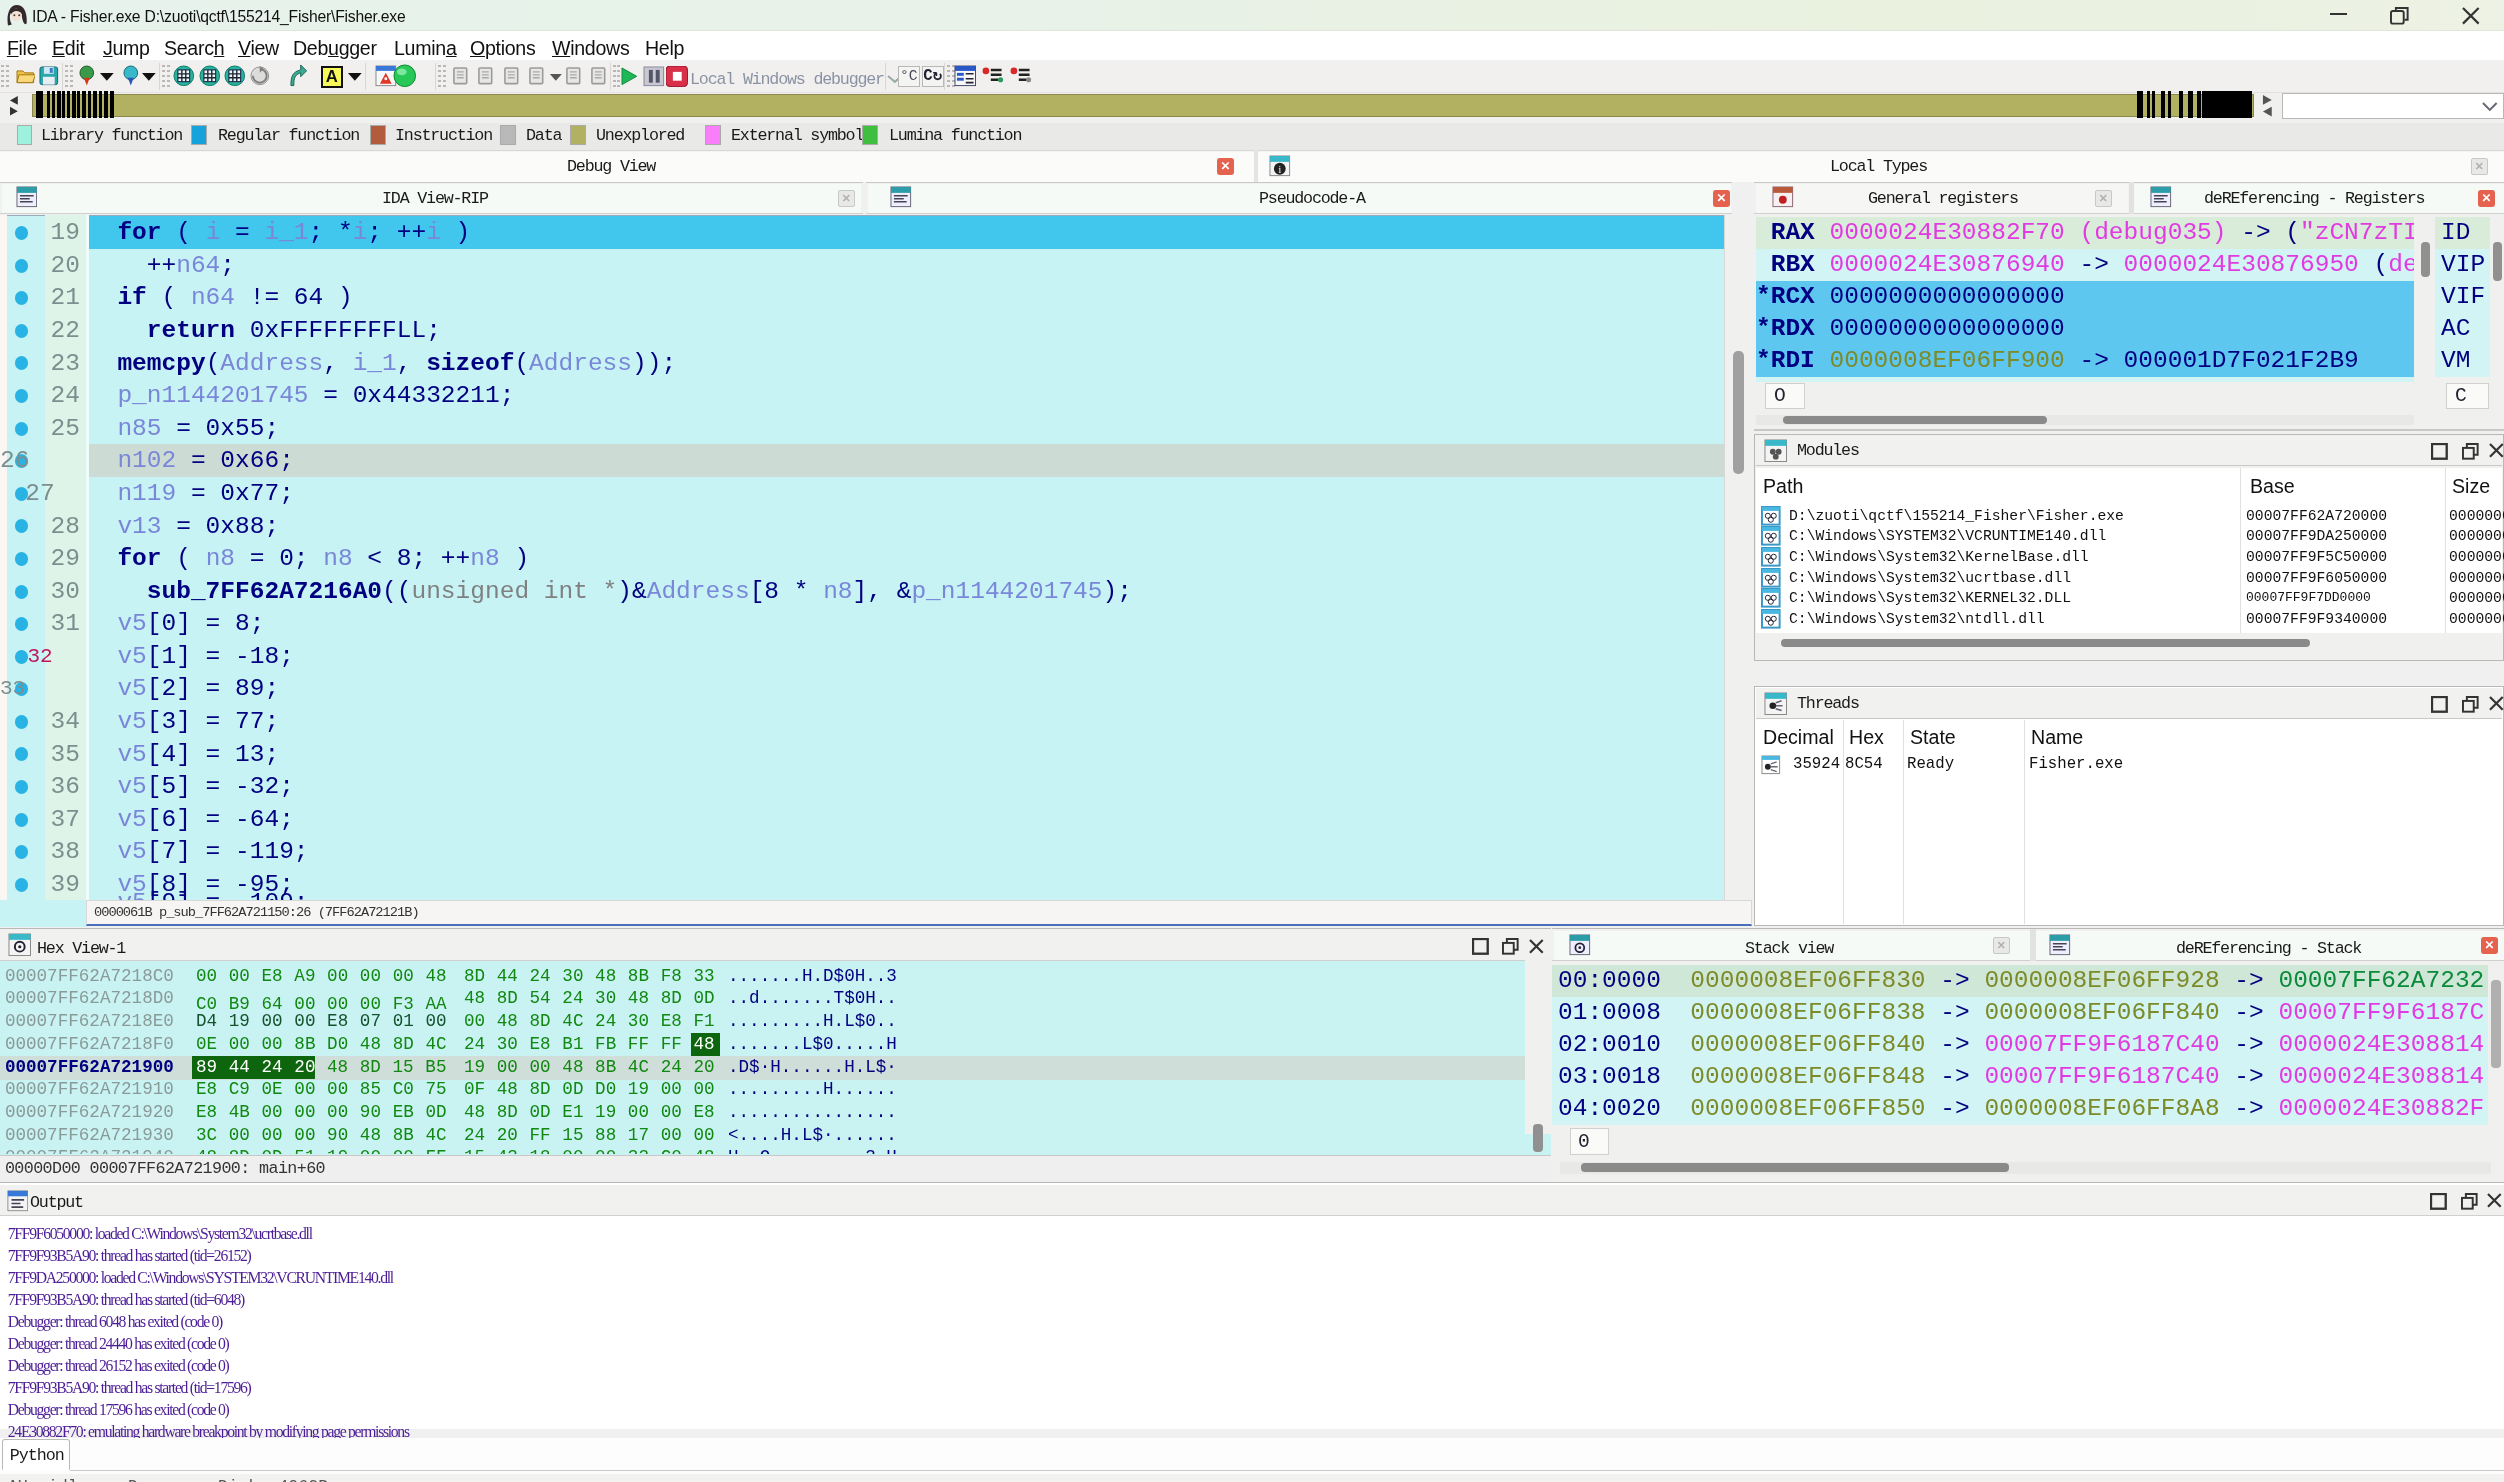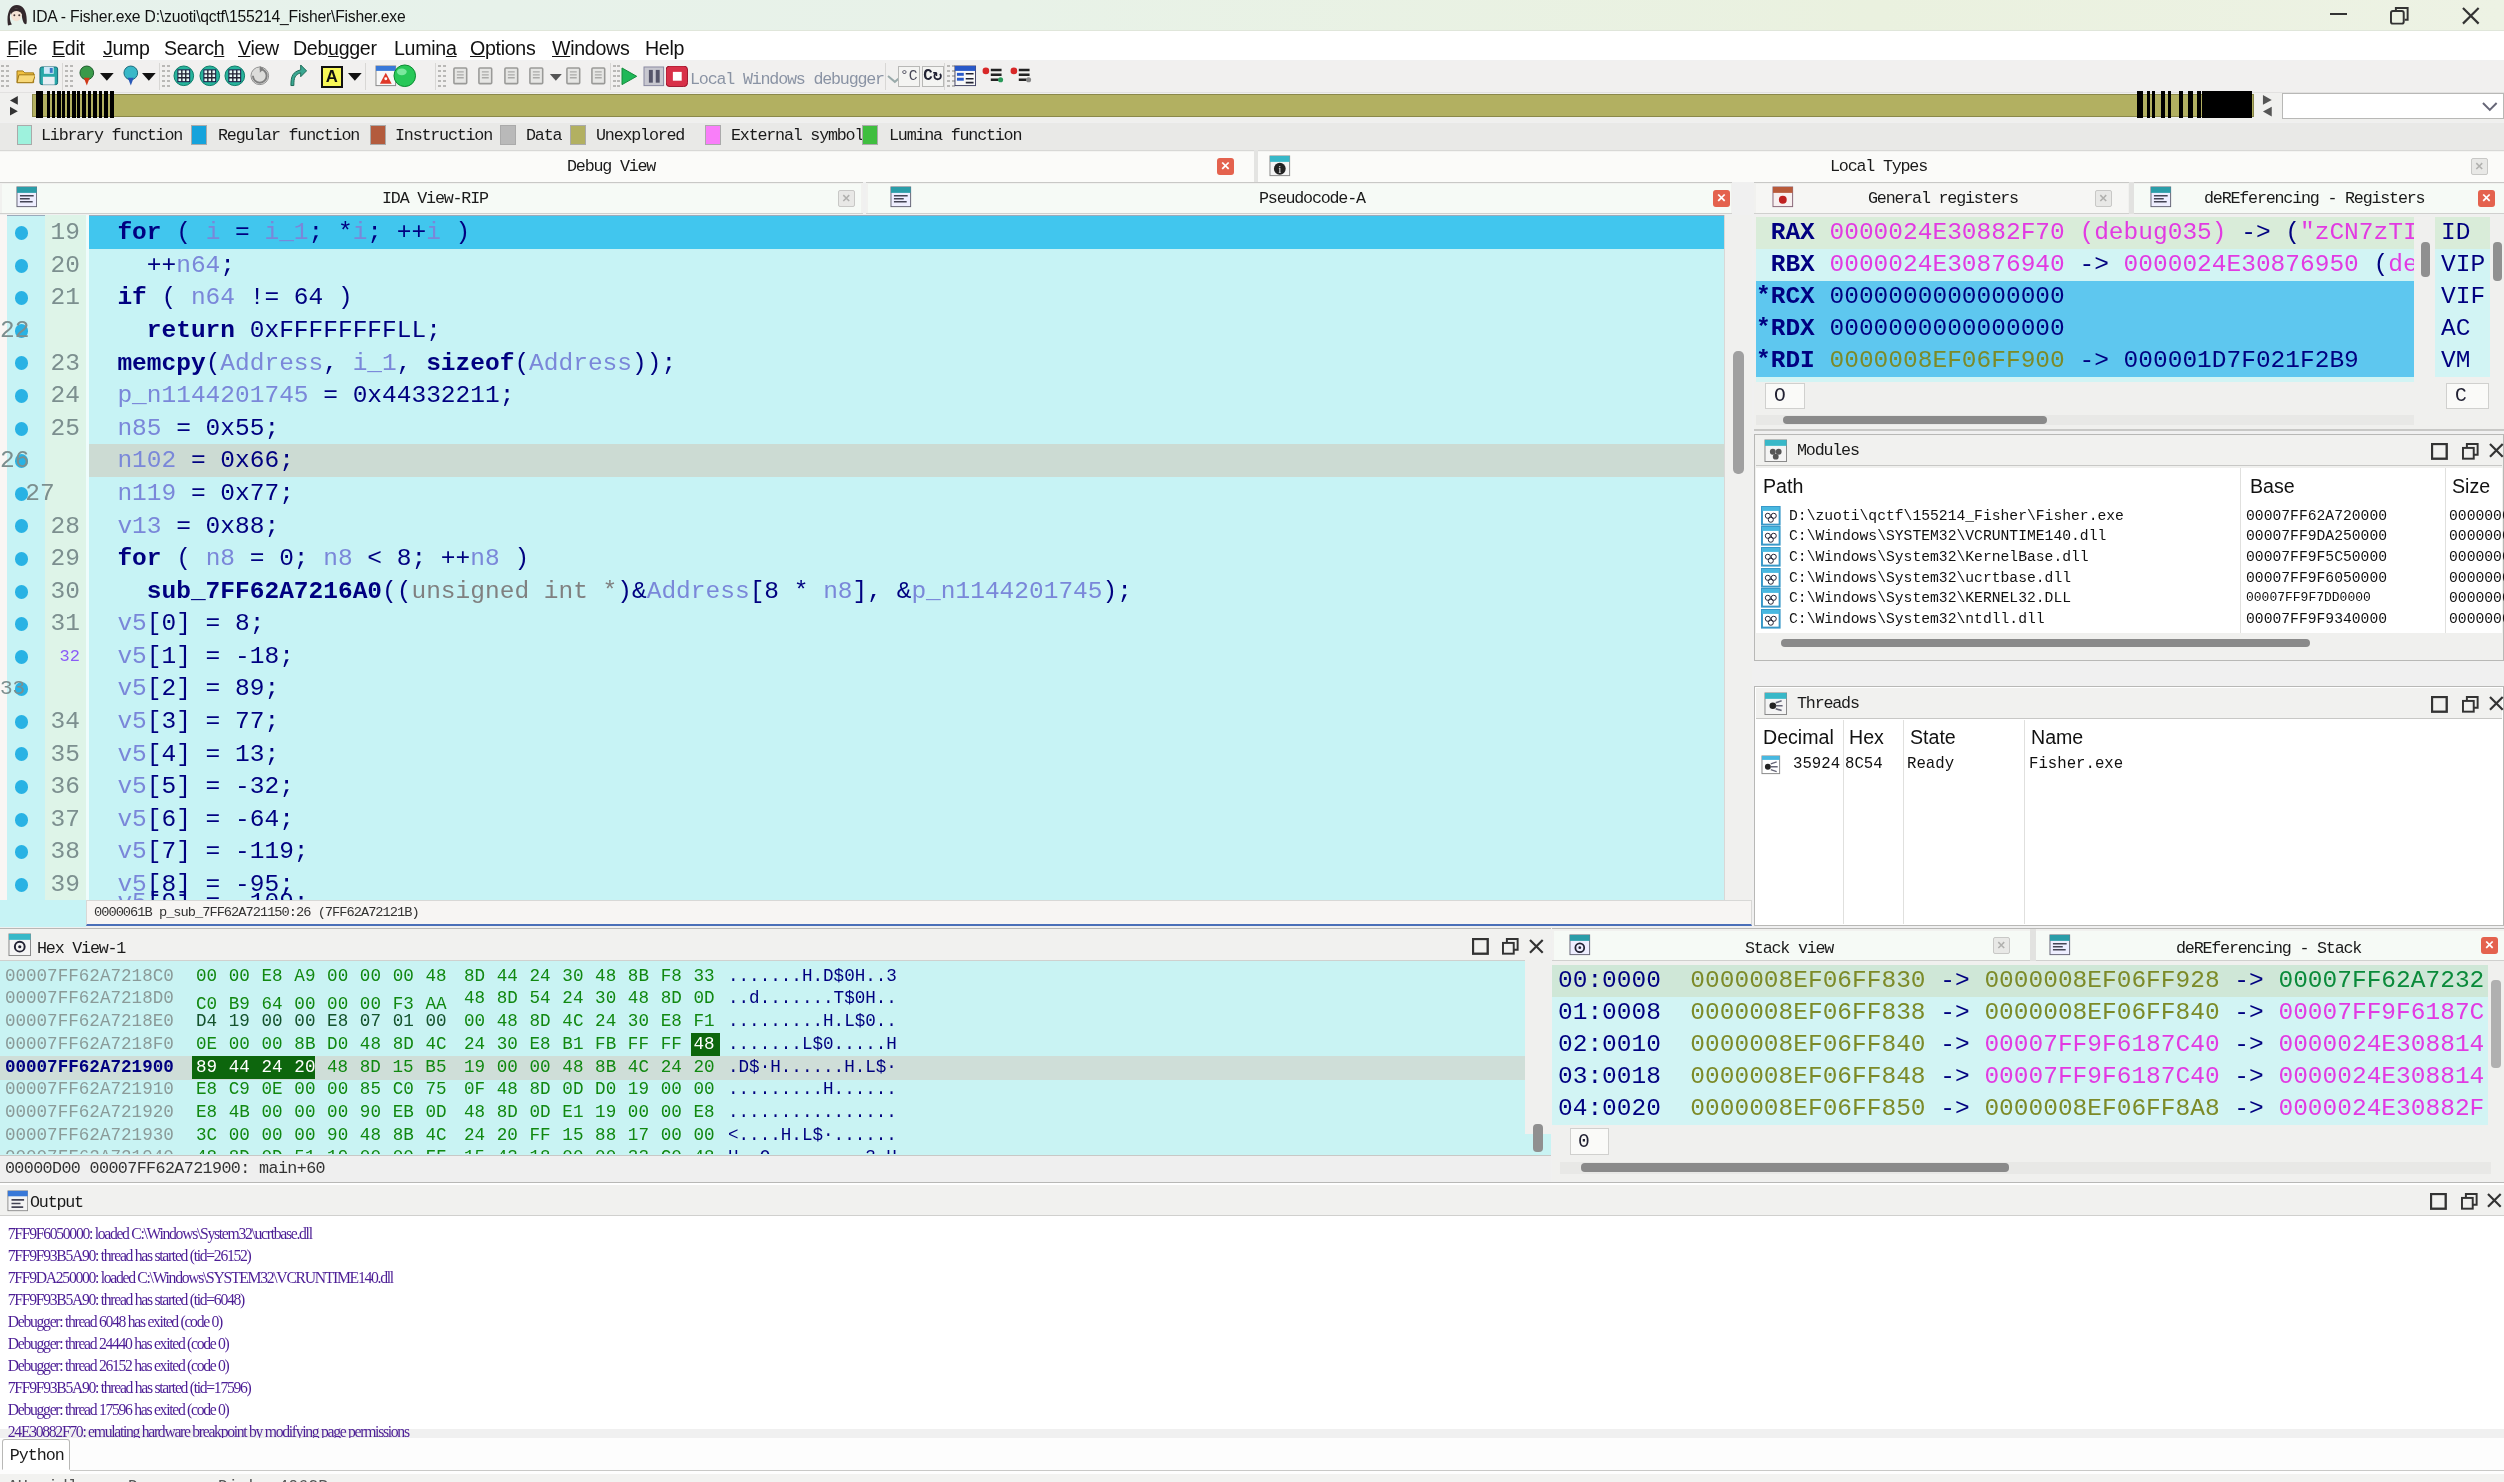--- a/index.html
+++ b/index.html
@@ -314,21 +314,21 @@
 <div class="a" style="left:14.7px;top:226px;width:13.7px;height:13.7px;border-radius:50%;background:#29b2e4"></div>
 <div class="a m" style="left:0;top:216px;width:80px;text-align:right;color:#7c8f8f;font-size:24.5px;height:33px;line-height:33px">19</div>
 <div class="cl" style="top:216px;left:88px"><span class="n">  </span><span class="k">for</span><span class="n"> ( </span><span class="v">i</span><span class="n"> = </span><span class="v">i_1</span><span class="n">; *</span><span class="v">i</span><span class="n">; ++</span><span class="v">i</span><span class="n"> )</span></div>
 <div class="a" style="left:14.7px;top:259px;width:13.7px;height:13.7px;border-radius:50%;background:#29b2e4"></div>
 <div class="a m" style="left:0;top:249px;width:80px;text-align:right;color:#7c8f8f;font-size:24.5px;height:33px;line-height:33px">20</div>
 <div class="cl" style="top:249px;left:88px"><span class="n">    ++</span><span class="v">n64</span><span class="n">;</span></div>
 <div class="a" style="left:14.7px;top:291px;width:13.7px;height:13.7px;border-radius:50%;background:#29b2e4"></div>
 <div class="a m" style="left:0;top:281px;width:80px;text-align:right;color:#7c8f8f;font-size:24.5px;height:33px;line-height:33px">21</div>
 <div class="cl" style="top:281px;left:88px"><span class="n">  </span><span class="k">if</span><span class="n"> ( </span><span class="v">n64</span><span class="n"> != 64 )</span></div>
 <div class="a" style="left:14.7px;top:324px;width:13.7px;height:13.7px;border-radius:50%;background:#29b2e4"></div>
-<div class="a m" style="left:0;top:314px;width:80px;text-align:left;color:#7c8f8f;font-size:24.5px;height:33px;line-height:33px">22</div>
+<div class="a m" style="left:0;top:314px;width:80px;text-align:right;color:#7c8f8f;font-size:24.5px;height:33px;line-height:33px">22</div>
 <div class="cl" style="top:314px;left:88px"><span class="n">    </span><span class="k">return</span><span class="n"> 0xFFFFFFFFLL;</span></div>
 <div class="a" style="left:14.7px;top:356px;width:13.7px;height:13.7px;border-radius:50%;background:#29b2e4"></div>
 <div class="a m" style="left:0;top:347px;width:80px;text-align:right;color:#7c8f8f;font-size:24.5px;height:33px;line-height:33px">23</div>
 <div class="cl" style="top:347px;left:88px"><span class="n">  </span><span class="k">memcpy</span><span class="n">(</span><span class="v">Address</span><span class="n">, </span><span class="v">i_1</span><span class="n">, </span><span class="k">sizeof</span><span class="n">(</span><span class="v">Address</span><span class="n">));</span></div>
 <div class="a" style="left:14.7px;top:389px;width:13.7px;height:13.7px;border-radius:50%;background:#29b2e4"></div>
 <div class="a m" style="left:0;top:379px;width:80px;text-align:right;color:#7c8f8f;font-size:24.5px;height:33px;line-height:33px">24</div>
 <div class="cl" style="top:379px;left:88px"><span class="n">  </span><span class="v">p_n1144201745</span><span class="n"> = 0x44332211;</span></div>
 <div class="a" style="left:14.7px;top:422px;width:13.7px;height:13.7px;border-radius:50%;background:#29b2e4"></div>
 <div class="a m" style="left:0;top:412px;width:80px;text-align:right;color:#7c8f8f;font-size:24.5px;height:33px;line-height:33px">25</div>
 <div class="cl" style="top:412px;left:88px"><span class="n">  </span><span class="v">n85</span><span class="n"> = 0x55;</span></div>
@@ -344,21 +344,21 @@
 <div class="a" style="left:14.7px;top:552px;width:13.7px;height:13.7px;border-radius:50%;background:#29b2e4"></div>
 <div class="a m" style="left:0;top:542px;width:80px;text-align:right;color:#7c8f8f;font-size:24.5px;height:33px;line-height:33px">29</div>
 <div class="cl" style="top:542px;left:88px"><span class="n">  </span><span class="k">for</span><span class="n"> ( </span><span class="v">n8</span><span class="n"> = 0; </span><span class="v">n8</span><span class="n"> &lt; 8; ++</span><span class="v">n8</span><span class="n"> )</span></div>
 <div class="a" style="left:14.7px;top:585px;width:13.7px;height:13.7px;border-radius:50%;background:#29b2e4"></div>
 <div class="a m" style="left:0;top:575px;width:80px;text-align:right;color:#7c8f8f;font-size:24.5px;height:33px;line-height:33px">30</div>
 <div class="cl" style="top:575px;left:88px"><span class="n">    </span><span class="k">sub_7FF62A7216A0</span><span class="n">((</span><span class="g">unsigned int</span><span class="n"> </span><span class="g">*</span><span class="n">)&amp;</span><span class="v">Address</span><span class="n">[8 * </span><span class="v">n8</span><span class="n">], &amp;</span><span class="v">p_n1144201745</span><span class="n">);</span></div>
 <div class="a" style="left:14.7px;top:617px;width:13.7px;height:13.7px;border-radius:50%;background:#29b2e4"></div>
 <div class="a m" style="left:0;top:607px;width:80px;text-align:right;color:#7c8f8f;font-size:24.5px;height:33px;line-height:33px">31</div>
 <div class="cl" style="top:607px;left:88px"><span class="n">  </span><span class="v">v5</span><span class="n">[0] = 8;</span></div>
 <div class="a" style="left:14.7px;top:650px;width:13.7px;height:13.7px;border-radius:50%;background:#29b2e4"></div>
-<div class="a m" style="left:0;top:640px;width:80px;text-align:right;color:#8b5cf6;font-size:17px;height:33px;line-height:33px">32</div>
+<div class="a m" style="left:0;top:640px;width:80px;text-align:center;color:#be185d;font-size:21px;height:33px;line-height:33px">32</div>
 <div class="cl" style="top:640px;left:88px"><span class="n">  </span><span class="v">v5</span><span class="n">[1] = -18;</span></div>
 <div class="a" style="left:14.7px;top:682px;width:13.7px;height:13.7px;border-radius:50%;background:#29b2e4"></div>
 <div class="a m" style="left:0;top:672px;width:80px;color:#7c8f8f;font-size:21px;height:33px;line-height:33px">33</div>
 <div class="cl" style="top:672px;left:88px"><span class="n">  </span><span class="v">v5</span><span class="n">[2] = 89;</span></div>
 <div class="a" style="left:14.7px;top:715px;width:13.7px;height:13.7px;border-radius:50%;background:#29b2e4"></div>
 <div class="a m" style="left:0;top:705px;width:80px;text-align:right;color:#7c8f8f;font-size:24.5px;height:33px;line-height:33px">34</div>
 <div class="cl" style="top:705px;left:88px"><span class="n">  </span><span class="v">v5</span><span class="n">[3] = 77;</span></div>
 <div class="a" style="left:14.7px;top:747px;width:13.7px;height:13.7px;border-radius:50%;background:#29b2e4"></div>
 <div class="a m" style="left:0;top:738px;width:80px;text-align:right;color:#7c8f8f;font-size:24.5px;height:33px;line-height:33px">35</div>
 <div class="cl" style="top:738px;left:88px"><span class="n">  </span><span class="v">v5</span><span class="n">[4] = 13;</span></div>

